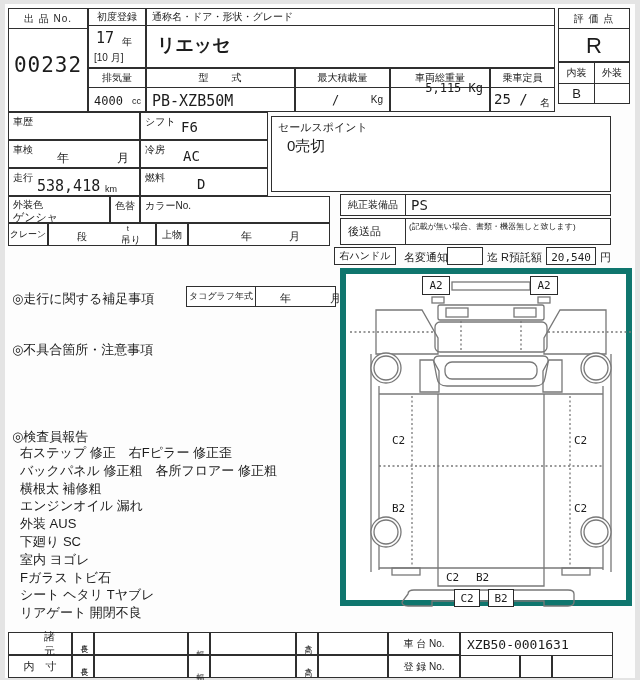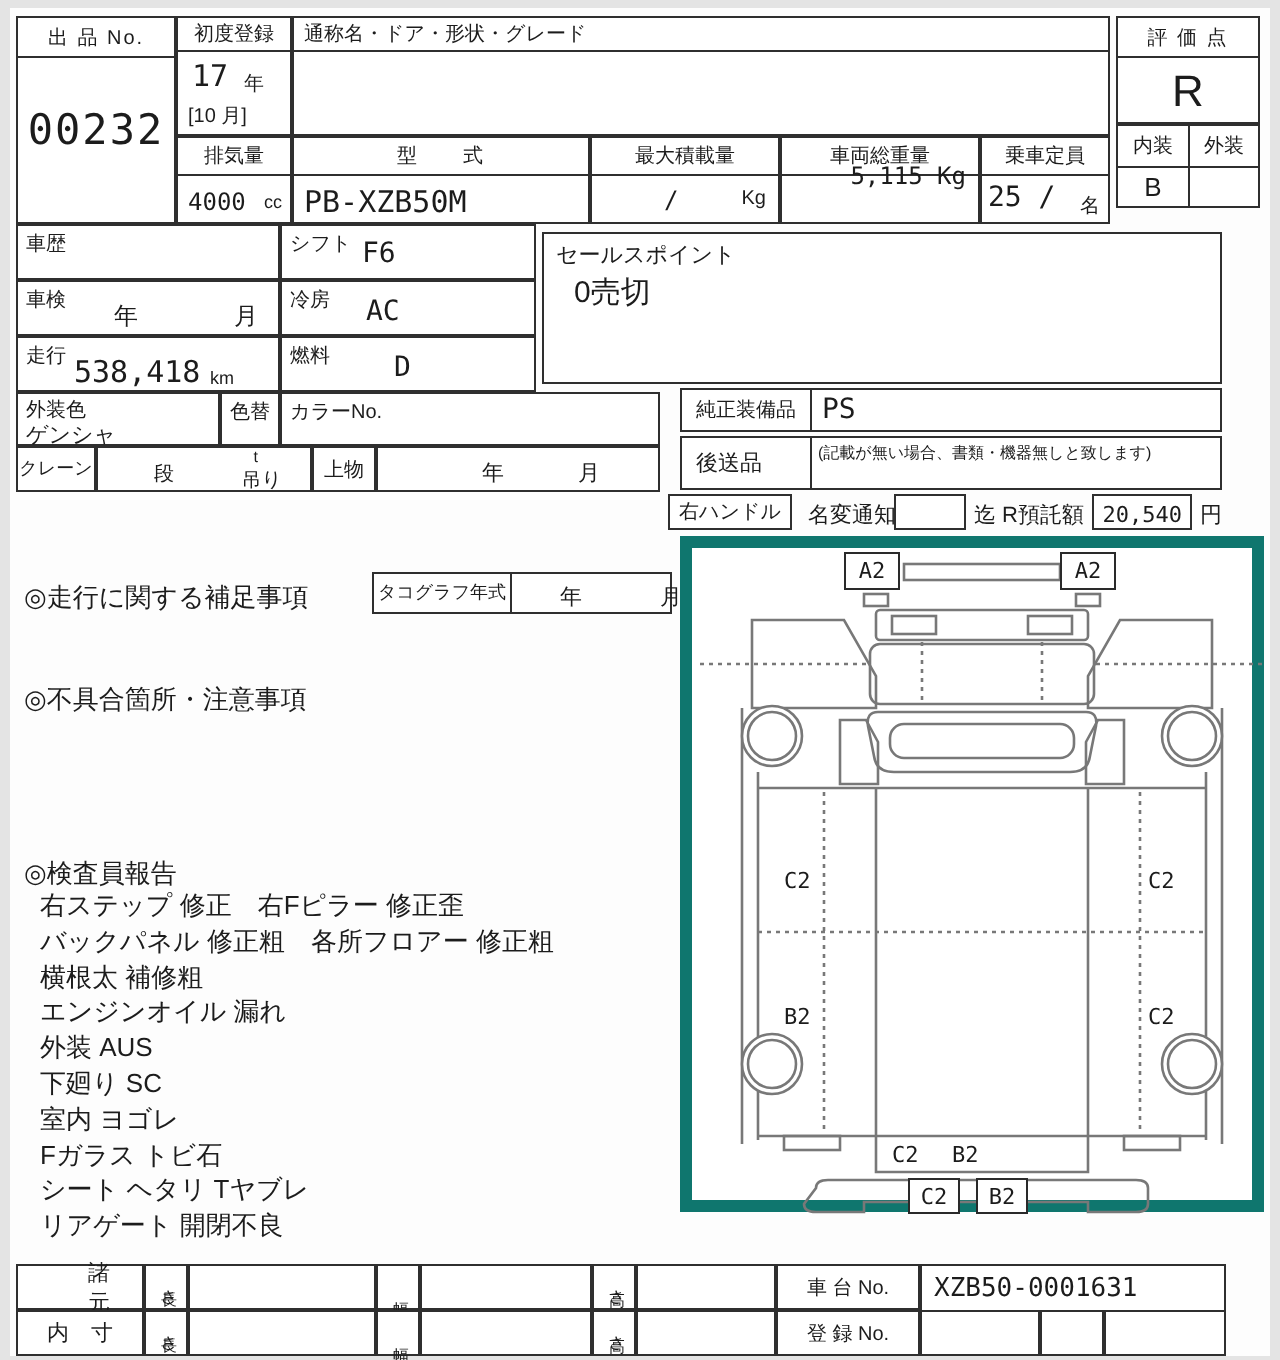--- a/index.html
+++ b/index.html
@@ -41,20 +41,21 @@
 
   <div class="bx" style="left:88px;top:8px;width:58px;height:60px;">
     <div class="hdr" style="height:17px;letter-spacing:0;">初度登録</div>
     <span class="t num" style="left:7px;top:20px;font-size:15px;">17</span>
     <span class="t" style="left:33px;top:26px;font-size:10px;">年</span>
     <span class="t" style="left:5px;top:42px;font-size:10px;">[10 月]</span>
   </div>
 
   <div class="bx" style="left:146px;top:8px;width:409px;height:60px;">
     <div class="hdr hdrL" style="height:17px;">通称名・ドア・形状・グレード</div>
+    <span class="t" style="left:10px;top:24px;font-size:18px;font-weight:bold;">リエッセ</span>
   </div>
 
   <div class="bx" style="left:88px;top:68px;width:58px;height:44px;">
     <div class="hdr" style="height:19px;letter-spacing:0;">排気量</div>
     <span class="t num" style="left:5px;top:25px;font-size:12px;">4000</span>
     <span class="t" style="right:4px;top:27px;font-size:9px;">cc</span>
   </div>
 
   <div class="bx" style="left:146px;top:68px;width:149px;height:44px;">
     <div class="hdr" style="height:19px;">型　　式</div>

